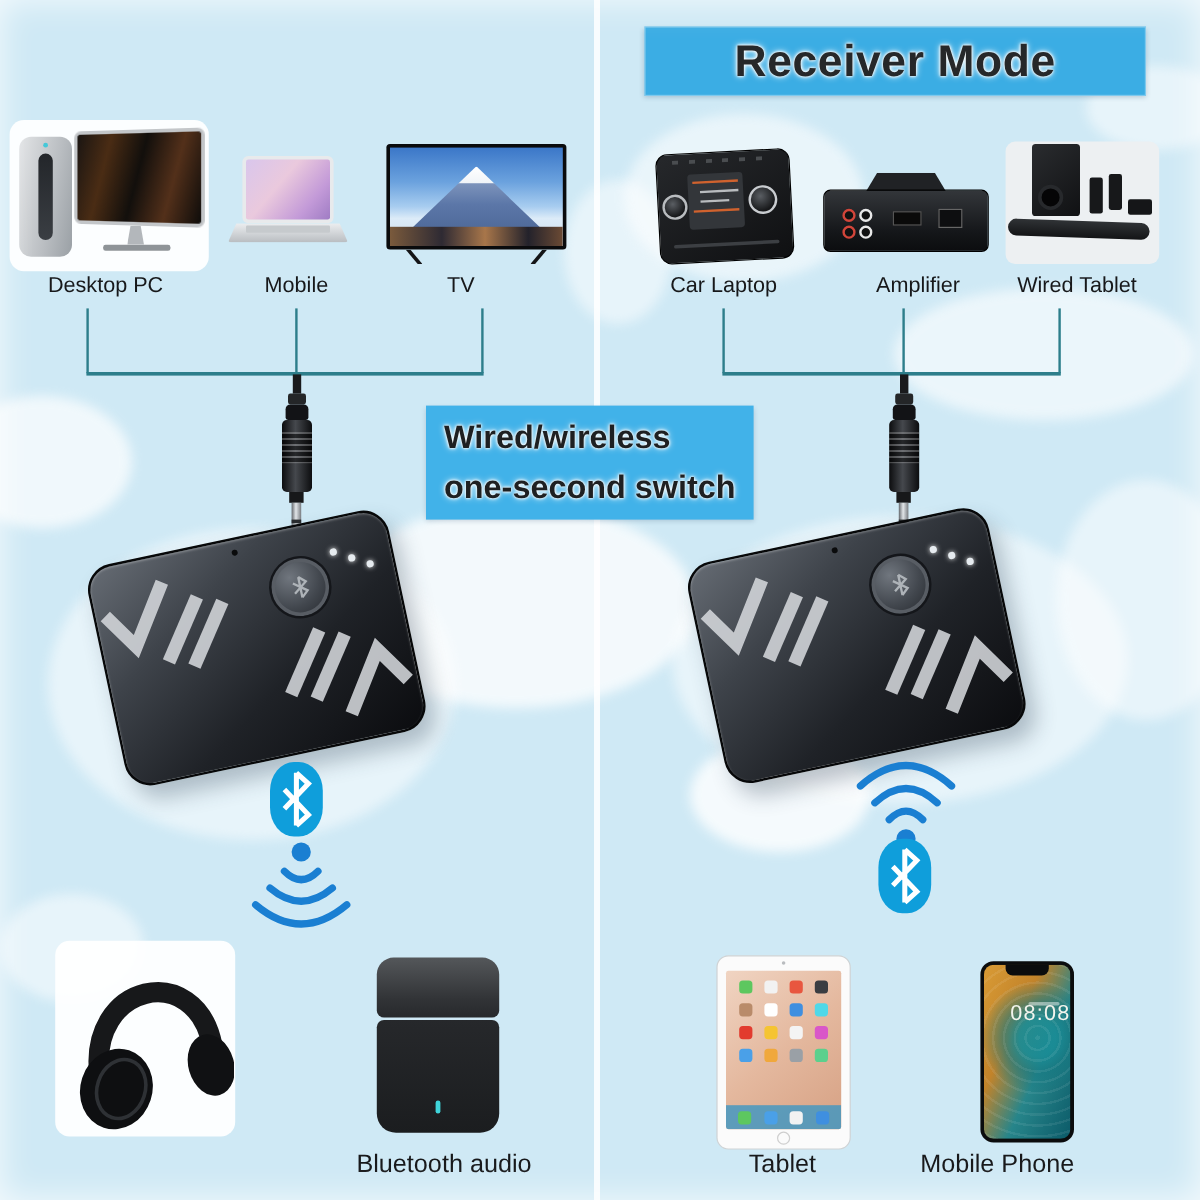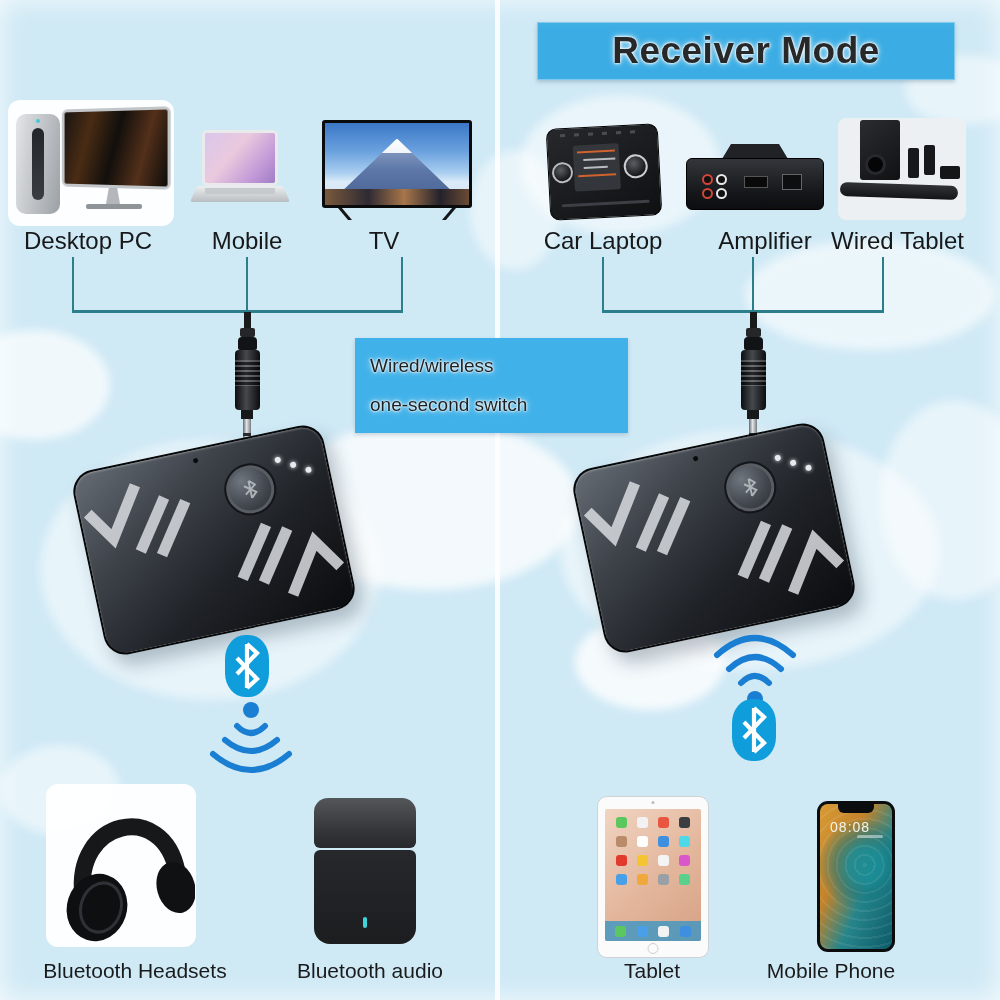--- a/index.html
+++ b/index.html
@@ -10,30 +10,30 @@
   .photo-bg{position:absolute;background:rgba(255,255,255,.93);border-radius:12px}
   .divider{position:absolute;left:495px;top:0;width:5px;height:1000px;background:rgba(255,255,255,.85);z-index:5}
 
   .hdr{position:absolute;display:flex;align-items:center;justify-content:center;background:#3bade4;
        color:#26282a;font-size:37px;font-weight:bold;letter-spacing:.5px;z-index:6;
        text-shadow:0 0 3px #fff,0 0 6px rgba(255,255,255,.95),0 0 2px #fff;
        box-shadow:0 2px 4px rgba(40,70,100,.25);border:1px solid rgba(255,255,255,.35)}
   .hdr-left{left:35px;top:23px;width:412px;height:55px}
   .hdr-right{left:537px;top:22px;width:416px;height:56px}
 
-  .dev-label{position:absolute;top:227px;font-size:24px;color:#17181a;text-align:center;white-space:nowrap;z-index:6}
+  .dev-label{position:absolute;top:227px;font-size:18px;color:#17181a;text-align:center;white-space:nowrap;z-index:6}
   .out-label{position:absolute;top:959px;font-size:21px;color:#17181a;text-align:center;white-space:nowrap;z-index:6}
 
   .vline{position:absolute;width:2px;height:54px;top:257px;background:#2d7e8b;z-index:4}
   .hline{position:absolute;height:3px;top:310px;background:#2d7e8b;z-index:4}
 
   .note{position:absolute;left:355px;top:338px;width:273px;height:95px;background:#41b2e9;z-index:7;
         display:flex;flex-direction:column;justify-content:space-evenly;padding-left:15px;box-sizing:border-box;
         box-shadow:0 2px 4px rgba(40,70,100,.2)}
-  .note div{font-size:19px;font-weight:normal;color:#1e2022;
+  .note div{font-size:27px;font-weight:bold;color:#1e2022;
         text-shadow:0 0 3px #fff,0 0 6px rgba(255,255,255,.95),0 0 2px #fff}
 
   .jack{position:absolute;width:34px;display:flex;flex-direction:column;align-items:center;z-index:8}
   .jack .cable{width:7px;height:16px;background:#191a1c}
   .jack .collar{width:15px;height:9px;background:#242628;border-radius:2px}
   .jack .shoulder{width:19px;height:13px;background:#121316;border-radius:4px 4px 2px 2px}
   .jack .barrel{width:25px;height:60px;border-radius:4px;background:linear-gradient(90deg,#0c0d0f,#45484d 45%,#0c0d0f);position:relative;overflow:hidden}
   .jack .barrel::before{content:'';position:absolute;left:0;right:0;top:10px;height:26px;
         background:repeating-linear-gradient(180deg,rgba(255,255,255,.22) 0 2px,rgba(0,0,0,.45) 2px 5px)}
   .jack .neck{width:12px;height:9px;background:#17181a}
@@ -146,22 +146,22 @@
   .tab .dock span{width:11px;height:11px;border-radius:3px;display:block}
   .tab .home{position:absolute;left:50%;transform:translateX(-50%);bottom:3px;width:9px;height:9px;border-radius:50%;border:1px solid #cfcfcf}
 
   .ph{position:absolute;left:817px;top:801px;width:78px;height:151px;background:#0b0c0d;border-radius:11px;z-index:7}
   .ph .scr{position:absolute;inset:3px;border-radius:8px;overflow:hidden;
        background:radial-gradient(circle at 62% 42%,rgba(25,140,150,.9) 0 16%,rgba(20,120,130,.6) 30%,transparent 50%),
                   linear-gradient(115deg,#d99b35 0%,#c2832a 35%,#27858a 62%,#0b5a68 100%)}
   .ph .rings{position:absolute;inset:0;border-radius:8px;
        background:repeating-radial-gradient(circle at 62% 42%,rgba(255,255,255,.15) 0 2px,transparent 2px 9px);opacity:.5}
   .ph .notch{position:absolute;top:3px;left:50%;transform:translateX(-50%);width:36px;height:9px;background:#0b0c0d;border-radius:0 0 6px 6px}
-  .ph .time{position:absolute;top:15px;width:100%;text-align:left;padding-left:14%;box-sizing:border-box;
-       font-size:14px;letter-spacing:1px;color:#f2f4ed}
+  .ph .time{position:absolute;top:30px;width:100%;text-align:right;padding-left:14%;box-sizing:border-box;
+       font-size:18px;letter-spacing:1px;color:#f2f4ed}
   .ph .date{position:absolute;top:31px;left:52%;width:26px;height:3px;border-radius:2px;background:rgba(255,255,255,.45)}
 </style>
 </head>
 <body>
 
 <div class="canvas">
 
   <div class="cloud" style="left:470px;top:150px;width:90px;height:120px;opacity:.5"></div>
   <div class="cloud" style="left:520px;top:95px;width:200px;height:140px;opacity:.55"></div>
   <div class="cloud" style="left:745px;top:240px;width:250px;height:110px;opacity:.6"></div>
@@ -368,21 +368,20 @@
     <ellipse cx="121" cy="96" rx="19" ry="26" fill="#101113" transform="rotate(-16 121 96)"></ellipse>
     <ellipse cx="42" cy="116" rx="30" ry="34" fill="#0e0f11" transform="rotate(18 42 116)"></ellipse>
     <ellipse cx="46" cy="116" rx="20" ry="25" fill="none" stroke="#2e3135" stroke-width="3" transform="rotate(18 46 116)"></ellipse>
   </svg>
   <div class="spk">
     <div class="cap"></div>
       <div class="bod"></div>
       <div class="led"></div>
   </div>
 
-  <div class="out-label" style="left:30px;width:210px">Bluetooth Headsets</div>
   <div class="out-label" style="left:280px;width:180px">Bluetooth audio</div>
 
   <div class="tab">
     <div class="cam"></div>
     <div class="scr">
       <div class="grid">
         <span style="background:#5dc75f"></span>
           <span style="background:#f2f2f2"></span>
           <span style="background:#e8563f"></span>
           <span style="background:#3a3d42"></span>

